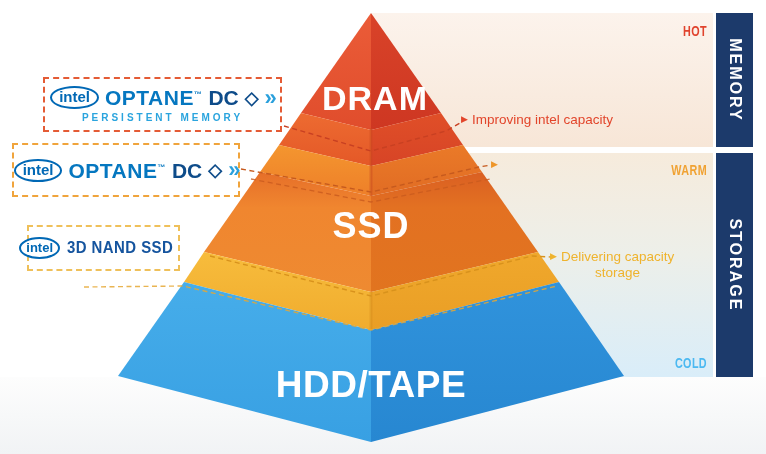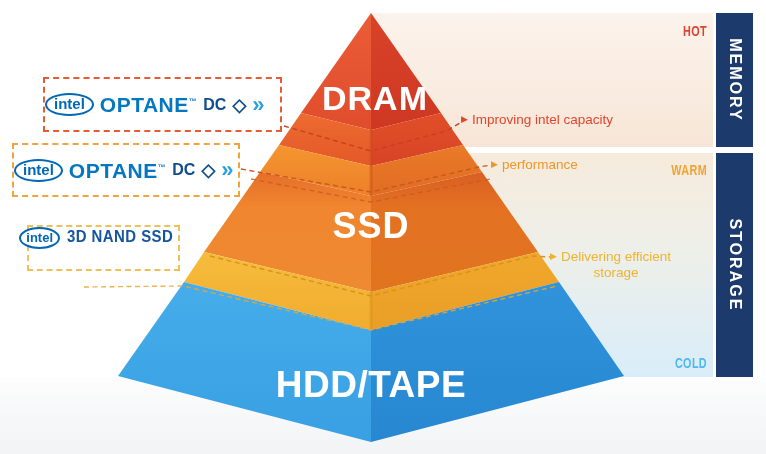--- a/index.html
+++ b/index.html
@@ -28,32 +28,32 @@
   .temp.hot { top:22px; color:#e0432d; }
   .temp.warm { top:161px; color:#f0a233; }
   .temp.cold { top:354px; color:#4cb9f1; }
 
   
   svg.pyr { position:absolute; left:0; top:0; z-index:2; }
   .tier-label { fill:#ffffff; font-weight:bold; font-family:"Liberation Sans",sans-serif; }
 
   
   .logo-box { position:absolute; background:#fff; z-index:3; display:flex; flex-direction:column;
-    align-items:flex-start; justify-content:center; }
+    align-items:center; justify-content:center; }
   .box-pm   { left:43px;  top:77px;  width:239px; height:55px; border:2px dashed #e45b35; }
   .box-ossd { left:12px;  top:143px; width:228px; height:54px; border:2px dashed #f0a43c; }
   .box-nand { left:27px;  top:225px; width:153px; height:46px; border:2px dashed #efc05a;
     flex-direction:row; gap:7px; }
   .logo-row { display:flex; align-items:center; gap:6px; line-height:1; }
   .intel-oval { display:inline-block; border:2px solid #0068b5; border-radius:50%;
     color:#0068b5; font-weight:bold; font-size:15px; padding:1px 7px 3px 7px; }
   .intel-oval.small { font-size:13px; padding:1px 5px 2px 5px; }
   .optane { color:#0577c0; font-size:21px; font-weight:bold; letter-spacing:0.5px; }
   .optane sup { font-size:8px; color:#0577c0; }
-  .dc { color:#0e4c8a; font-size:16px; font-weight:bold; }
+  .dc { color:#0e4c8a; font-size:21px; font-weight:bold; }
   .chev-d { color:#0e4c8a; font-size:18px; font-weight:bold; }
   .chev-a { color:#2aa0dc; font-size:22px; font-weight:bold; letter-spacing:-2px; }
   .logo-sub { color:#2aa4de; font-weight:bold; font-size:10px; letter-spacing:3px; margin-top:3px; }
   .nand-text { color:#15549e; font-weight:bold; font-size:17px; transform:scaleX(0.88);
     transform-origin:left center; white-space:nowrap; letter-spacing:0.5px; }
 
   
   .annot { position:absolute; z-index:3; display:flex; gap:4px; line-height:1.15; }
   .annot .marker { font-size:9px; padding-top:2px; }
   .annot-memory { left:461px; top:112px; color:#e2452b; font-size:13.5px; }
@@ -167,20 +167,21 @@
   <div class="temp cold">COLD</div>
 
   <div class="logo-box box-pm">
     <div class="logo-row">
       <span class="intel-oval">intel</span>
       <span class="optane"><span>OPTANE</span><sup>™</sup></span>
       <span class="dc">DC</span>
       <span class="chev-d">◇</span>
         <span class="chev-a">»</span>
     </div>
+    <div class="logo-sub">PERSISTENT MEMORY</div>
   </div>
 
   <div class="logo-box box-ossd">
     <div class="logo-row">
       <span class="intel-oval">intel</span>
       <span class="optane"><span>OPTANE</span><sup>™</sup></span>
       <span class="dc">DC</span>
       <span class="chev-d">◇</span>
         <span class="chev-a">»</span>
     </div>
@@ -191,24 +192,23 @@
     <span class="nand-text">3D NAND SSD</span>
   </div>
 
   <div class="annot annot-memory">
     <span class="marker">▶</span>
     <span>Improving intel capacity</span>
   </div>
   <div class="annot annot-ssd">
     <span class="marker">▶</span>
     <span>
-      <div>performance</div>
     </span>
   </div>
   <div class="annot annot-storage">
     <span class="marker">▶</span>
     <span>
-      <div>Delivering efficient</div>
+      <div>Delivering capacity</div>
       <div>storage</div>
     </span>
   </div>
 
 </div>
 
 </body></html>

